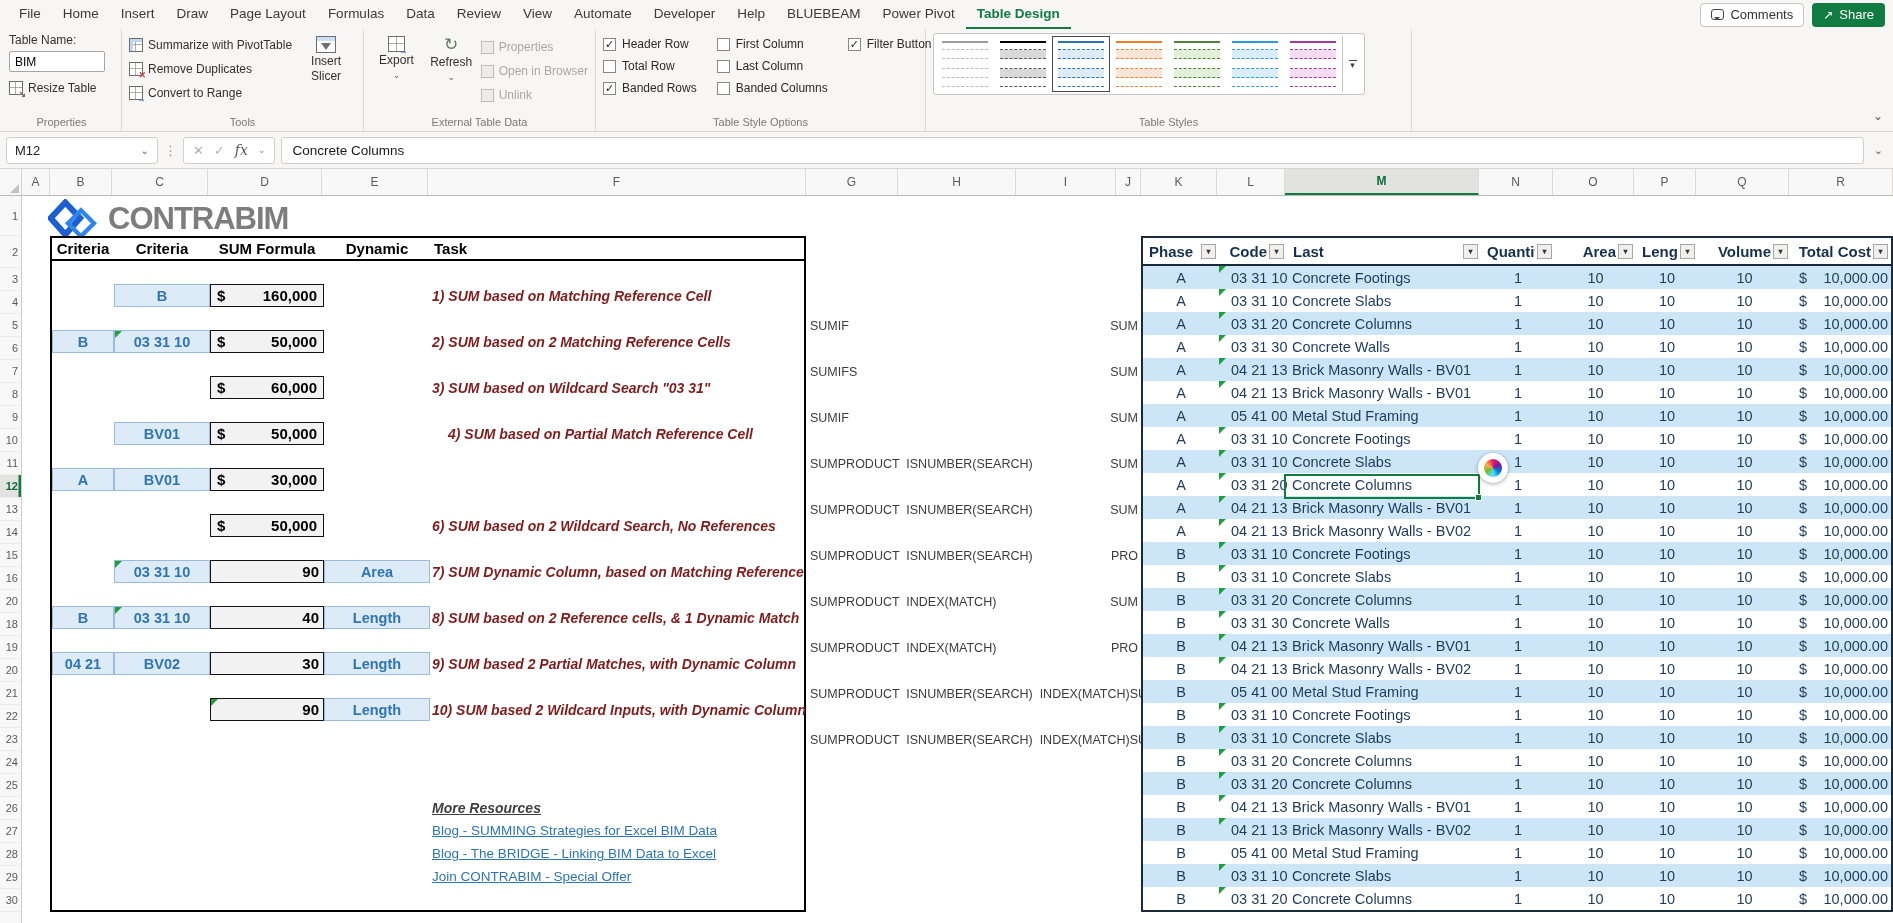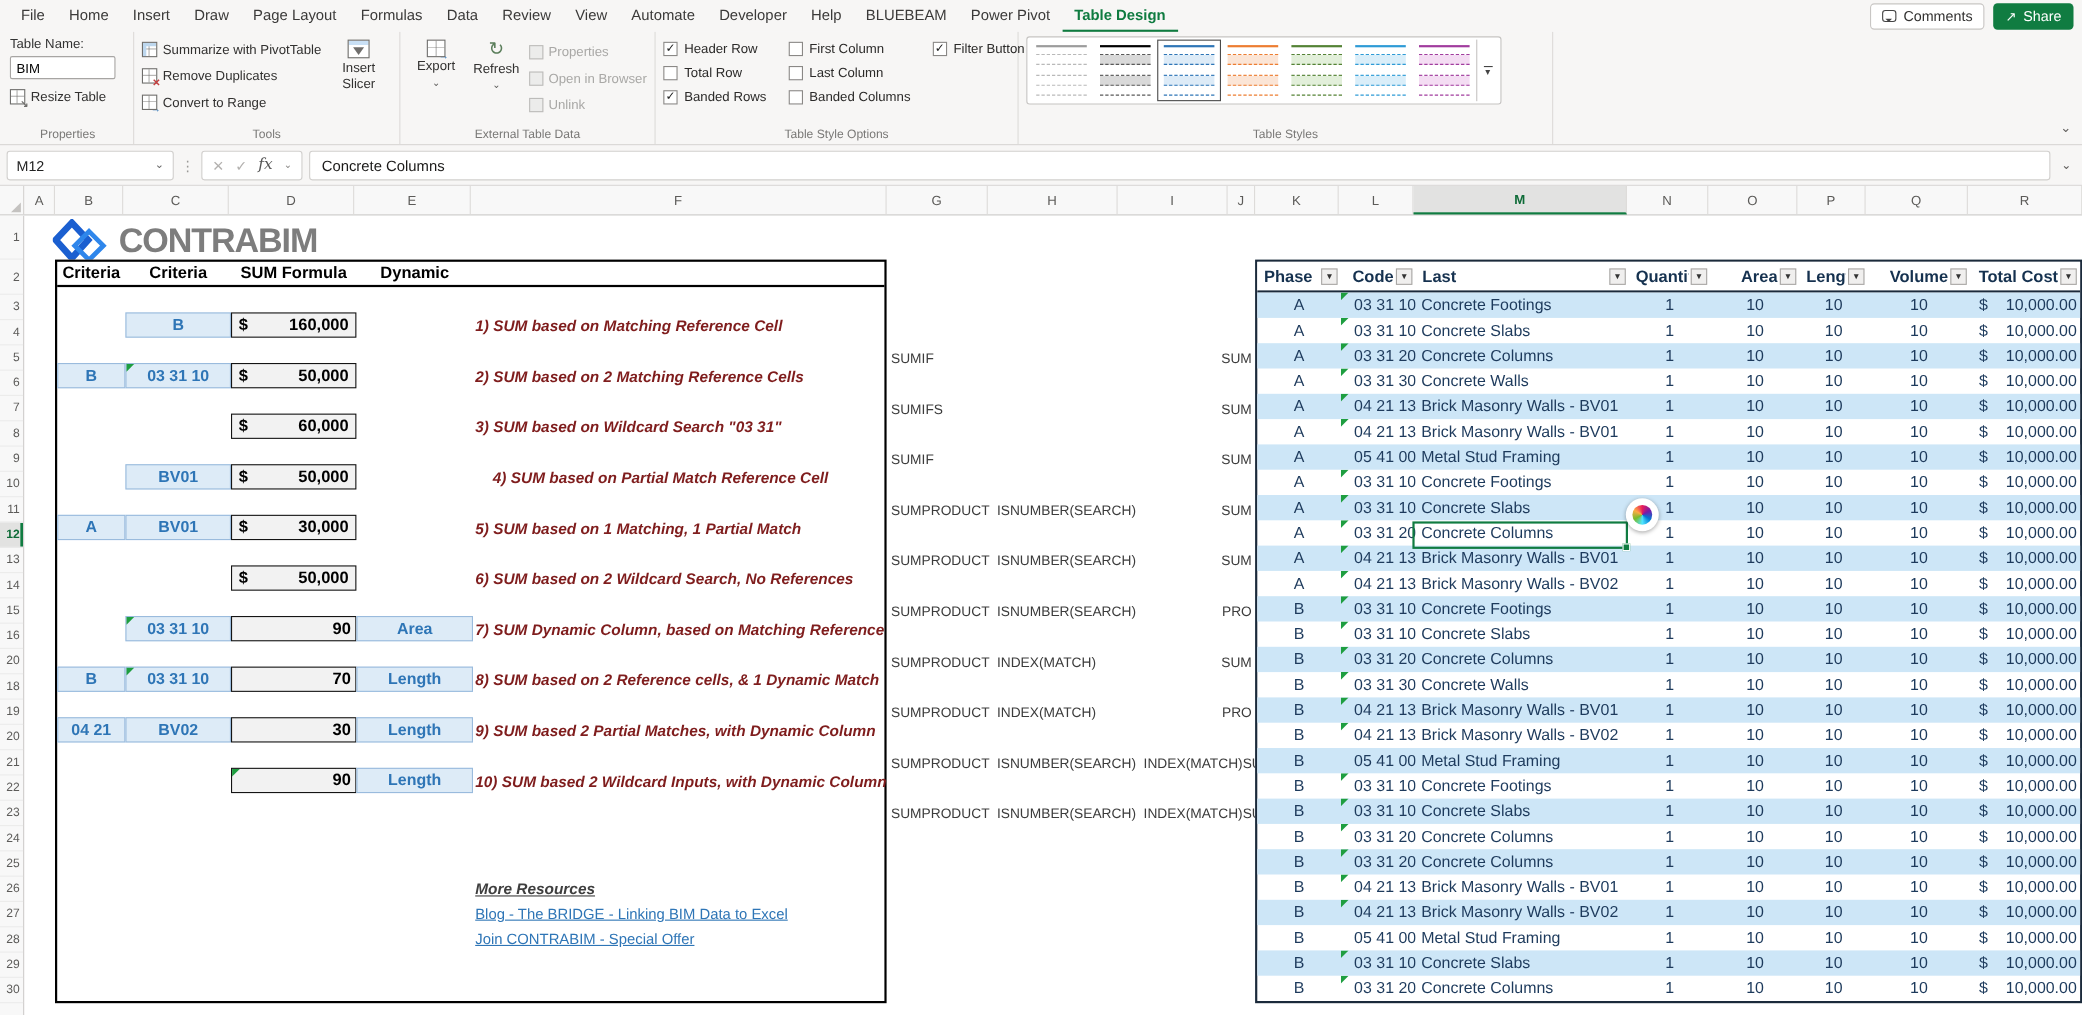--- a/index.html
+++ b/index.html
@@ -443,20 +443,21 @@
     </svg>
     <span class="logo-text">CONTRABIM</span>
   </div>
 
   <div class="ftable">
     <div class="fheads" id="fheads">
         <div class="fh" style="width: 62px;">Criteria</div>
         <div class="fh" style="width: 96px;">Criteria</div>
         <div class="fh" style="width: 114px;">SUM Formula</div>
         <div class="fh" style="width: 106px;">Dynamic</div>
+        <div class="fh left" style="width: 374px;">Task</div>
       </div>
     <div class="frows" id="frows">
         <div class="f-row" style="top: 23px;">
           <div class="fcell crit" style="left: 62px; width: 96px;">B</div>
           <div class="fcell valc" style="left: 158px; width: 114px;">
             <div class="dollar">
               <span>$</span>
               <span>160,000</span>
             </div>
           </div>
@@ -494,21 +495,20 @@
         </div>
         <div class="f-row" style="top: 207px;">
           <div class="fcell crit" style="left: 0px; width: 62px;">A</div>
           <div class="fcell crit" style="left: 62px; width: 96px;">BV01</div>
           <div class="fcell valc" style="left: 158px; width: 114px;">
             <div class="dollar">
               <span>$</span>
               <span>30,000</span>
             </div>
           </div>
-          <div class="fcell taskc" style="left: 380px; width: 372px;">5) SUM based on 1 Matching, 1 Partial Match</div>
         </div>
         <div class="f-row" style="top: 253px;">
           <div class="fcell valc" style="left: 158px; width: 114px;">
             <div class="dollar">
               <span>$</span>
               <span>50,000</span>
             </div>
           </div>
           <div class="fcell taskc" style="left: 380px; width: 372px;">6) SUM based on 2 Wildcard Search, No References</div>
         </div>
@@ -520,21 +520,21 @@
             </div>
           </div>
           <div class="fcell dyn" style="left: 272px; width: 106px;">Area</div>
           <div class="fcell taskc" style="left: 380px; width: 372px;">7) SUM Dynamic Column, based on Matching Reference</div>
         </div>
         <div class="f-row" style="top: 345px;">
           <div class="fcell crit" style="left: 0px; width: 62px;">B</div>
           <div class="fcell crit" style="left: 62px; width: 96px;">03 31 10<span class="tri"></span></div>
           <div class="fcell valc" style="left: 158px; width: 114px;">
             <div class="num-only">
-              <span>70</span>
+              <span>40</span>
             </div>
           </div>
           <div class="fcell dyn" style="left: 272px; width: 106px;">Length</div>
           <div class="fcell taskc" style="left: 380px; width: 372px;">8) SUM based on 2 Reference cells, &amp; 1 Dynamic Match</div>
         </div>
         <div class="f-row" style="top: 391px;">
           <div class="fcell crit" style="left: 0px; width: 62px;">04 21</div>
           <div class="fcell crit" style="left: 62px; width: 96px;">BV02</div>
           <div class="fcell valc" style="left: 158px; width: 114px;">
             <div class="num-only">
@@ -566,20 +566,21 @@
       <div class="fn-row" style="top: 348px;"><span>SUMPRODUCT  ISNUMBER(SEARCH)</span><span>PRO</span></div>
       <div class="fn-row" style="top: 394px;"><span>SUMPRODUCT  INDEX(MATCH)</span><span>SUM</span></div>
       <div class="fn-row" style="top: 440px;"><span>SUMPRODUCT  INDEX(MATCH)</span><span>PRO</span></div>
       <div class="fn-row" style="top: 486px;"><span>SUMPRODUCT  ISNUMBER(SEARCH)  INDEX(MATCH)</span><span>SUM</span></div>
       <div class="fn-row" style="top: 532px;"><span>SUMPRODUCT  ISNUMBER(SEARCH)  INDEX(MATCH)</span><span>SUM</span></div>
     </div>
 
   <div class="resources">
     <div class="res-head">More Resources</div>
     <div id="reslinks">
+        <a class="res-link">Blog - SUMMING Strategies for Excel BIM Data</a>
         <a class="res-link">Blog - The BRIDGE - Linking BIM Data to Excel</a>
         <a class="res-link">Join CONTRABIM - Special Offer</a>
       </div>
   </div>
 
   <div class="btable">
     <div class="bheads" id="bheads">
         <div class="bh" style="width: 76px;">
           <span class="bh-lab">Phase</span>
           <span class="filter-btn">▾</span>

